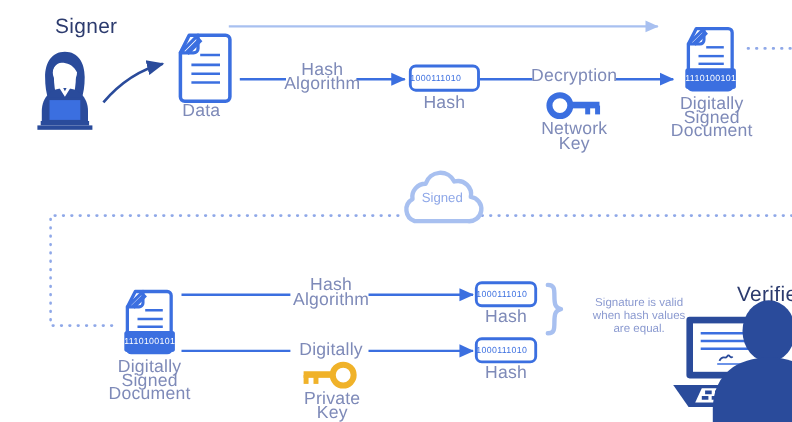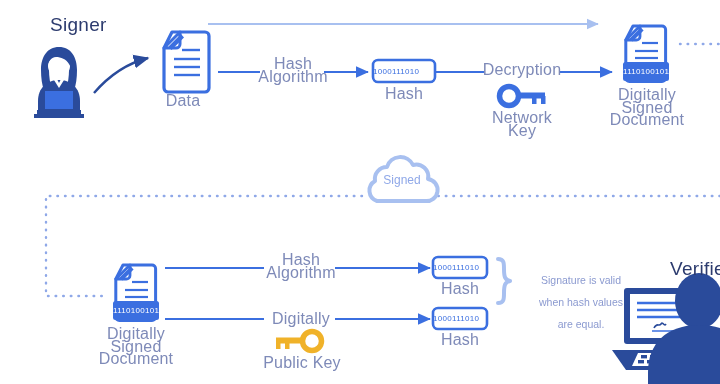--- a/index.html
+++ b/index.html
@@ -55,21 +55,21 @@
   .lbl-network {
     position: absolute;
     color: #8fa8e8;
     font-size: 12px;
     text-align: center;
   }
   .lbl-valid {
     position: absolute;
     color: #8b9ad0;
     font-size: 10.5px;
-    line-height: 22px;
+    line-height: 12px;
     text-align: center;
     white-space: pre-line;
   }
 </style>
 </head>
 <body>
 
 <div id="canvas">
 
   <svg class="svg-layer" viewBox="0 0 720 384">
@@ -263,21 +263,21 @@
   <div class="lbl-docbits" style="left:81px; top:306px; width:46px;">1110100101</div>
 
   <div class="lbl" style="left:59px; top:328px; width:90px;">Digitally Signed
 Document</div>
 
   <div class="lbl" style="left:232px; top:254px; width:74px;">Hash
 Algorithm</div>
 
   <div class="lbl" style="left:232px; top:313px; width:74px;">Digitally</div>
 
-  <div class="lbl" style="left:230px; top:357px; width:80px;">Public Key</div>
+  <div class="lbl" style="left:230px; top:357px; width:80px;">Private Key</div>
 
   <div class="lbl-hashbits" style="left:401px; top:263px; width:54px;">1000111010</div>
 
   <div class="lbl" style="left:401px; top:283px; width:54px;">Hash</div>
 
   <div class="lbl-hashbits" style="left:401px; top:314px; width:54px;">1000111010</div>
 
   <div class="lbl" style="left:401px; top:334px; width:54px;">Hash</div>
 
   <div class="lbl-valid" style="left:489px; top:269px; width:120px;">Signature is valid

